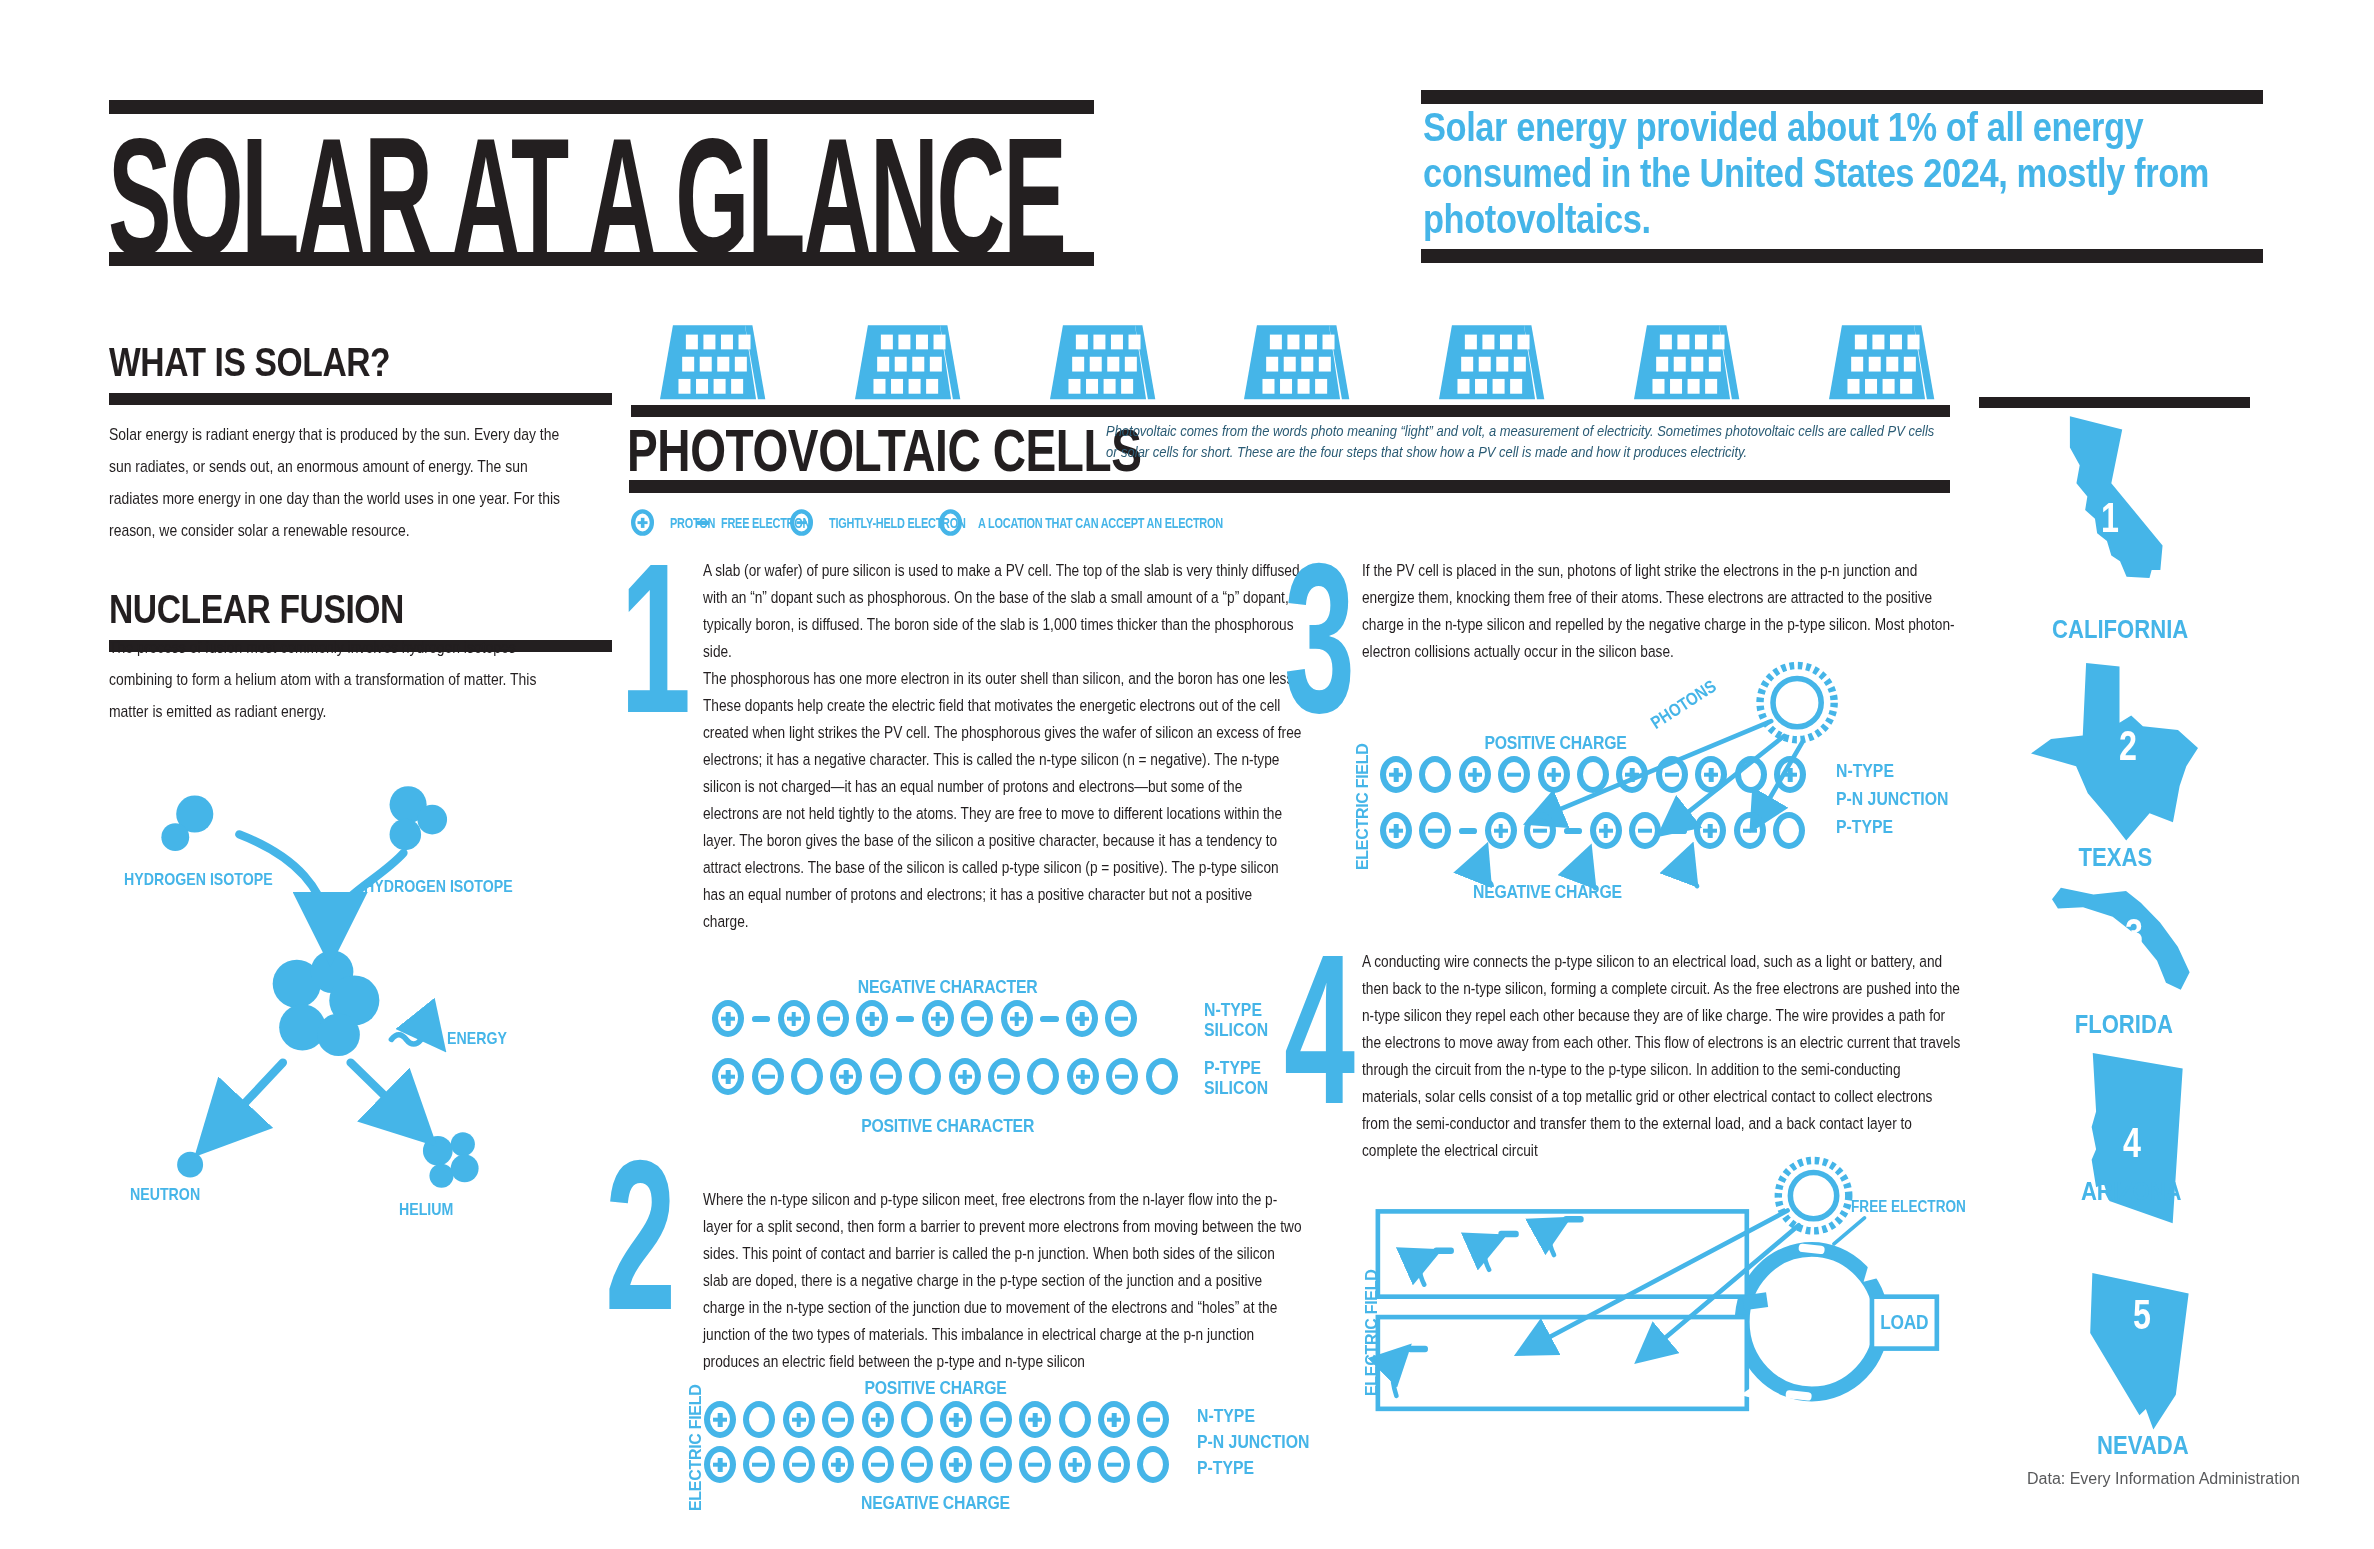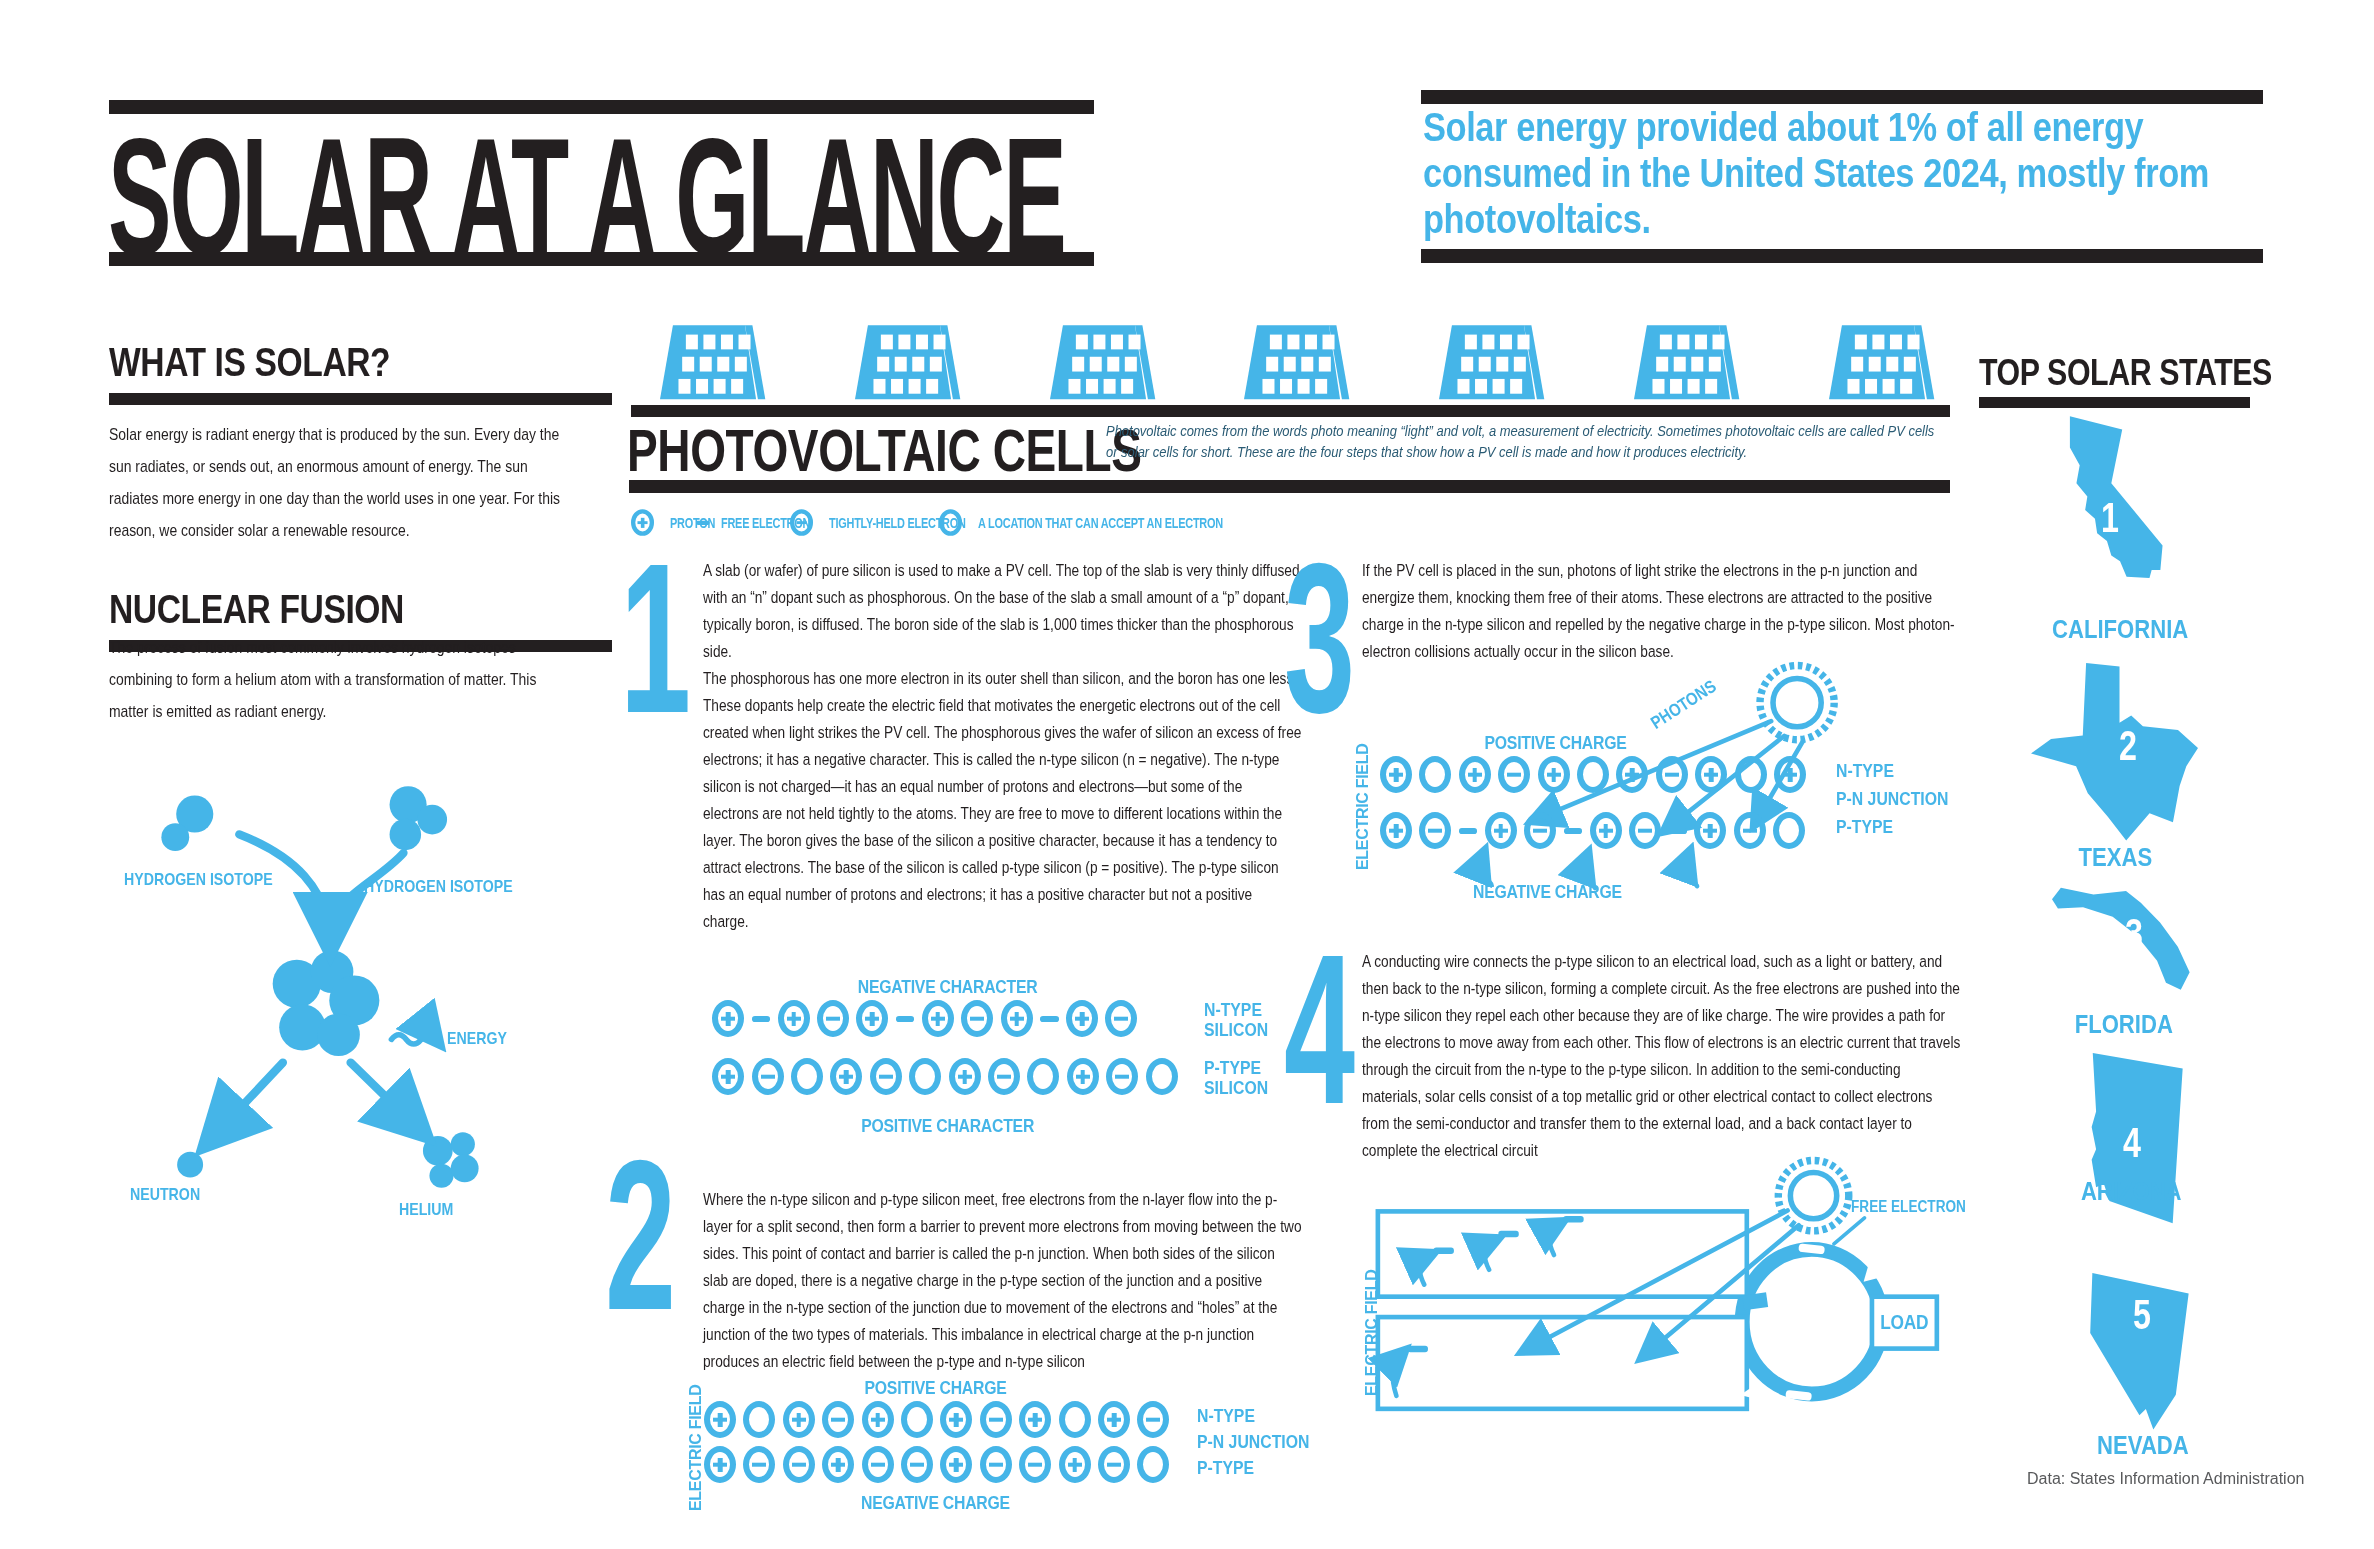--- a/index.html
+++ b/index.html
@@ -608,23 +608,20 @@
       </g>
       <rect x="563" y="155" width="70" height="56" fill="#fff" stroke="#45B5E8" stroke-width="5"></rect>
     </svg>
     <span class="vlab" style="left:13px;top:243px">ELECTRIC FIELD</span>
     <span class="sidelab" style="left:501px;top:45px;font-size:16px">FREE ELECTRON</span>
     <div class="cwrap" style="left:522px;top:158px;width:65px">
       <span class="blab" style="font-size:20.4px">LOAD</span>
     </div>
   </div>
 
-  <div class="abs" style="left:1979px;top:352px">
-    <span class="h2 h2small">TOP SOLAR STATES</span>
-  </div>
   <div class="bar" style="left:1979px;top:397px;width:271px;height:11px"></div>
 
   <div class="abs" style="left:2059px;top:414px;width:109px;height:223px">
     <svg width="109" height="223" viewBox="0 0 100 200" preserveAspectRatio="none">
       <path fill="#45B5E8" d="M10,2 L58,14 L48,62 L95,118 L93,140 L85,140 L83,147 L62,146 L56,132 L48,127 L44,114 L35,107 L33,94 L24,86 L26,74 L16,62 L19,46 L10,30 Z"></path>
     </svg>
     <span class="rank" style="left:39px;top:79px">1</span>
   </div>
   <div class="state-name" style="left:2027px;top:614px;width:186px">
     <span>CALIFORNIA</span>
@@ -663,16 +660,16 @@
   <div class="abs" style="left:2087px;top:1273px;width:107px;height:158px">
     <svg width="107" height="158" viewBox="0 0 100 100" preserveAspectRatio="none">
       <path fill="#45B5E8" d="M5,0 L95,13 L83,77 L62,99 L55,86 L49,90 L3,38 Z"></path>
     </svg>
     <span class="rank" style="left:43px;top:16.7px">5</span>
   </div>
   <div class="state-name" style="left:2073px;top:1430px;width:139px">
     <span>NEVADA</span>
   </div>
 
-  <span class="source" style="left:2027px;top:1470px">Data: States Information Administration</span>
+  <span class="source" style="left:2027px;top:1470px">Data: Every Information Administration</span>
 
 </div>
 
 
 </body></html>

